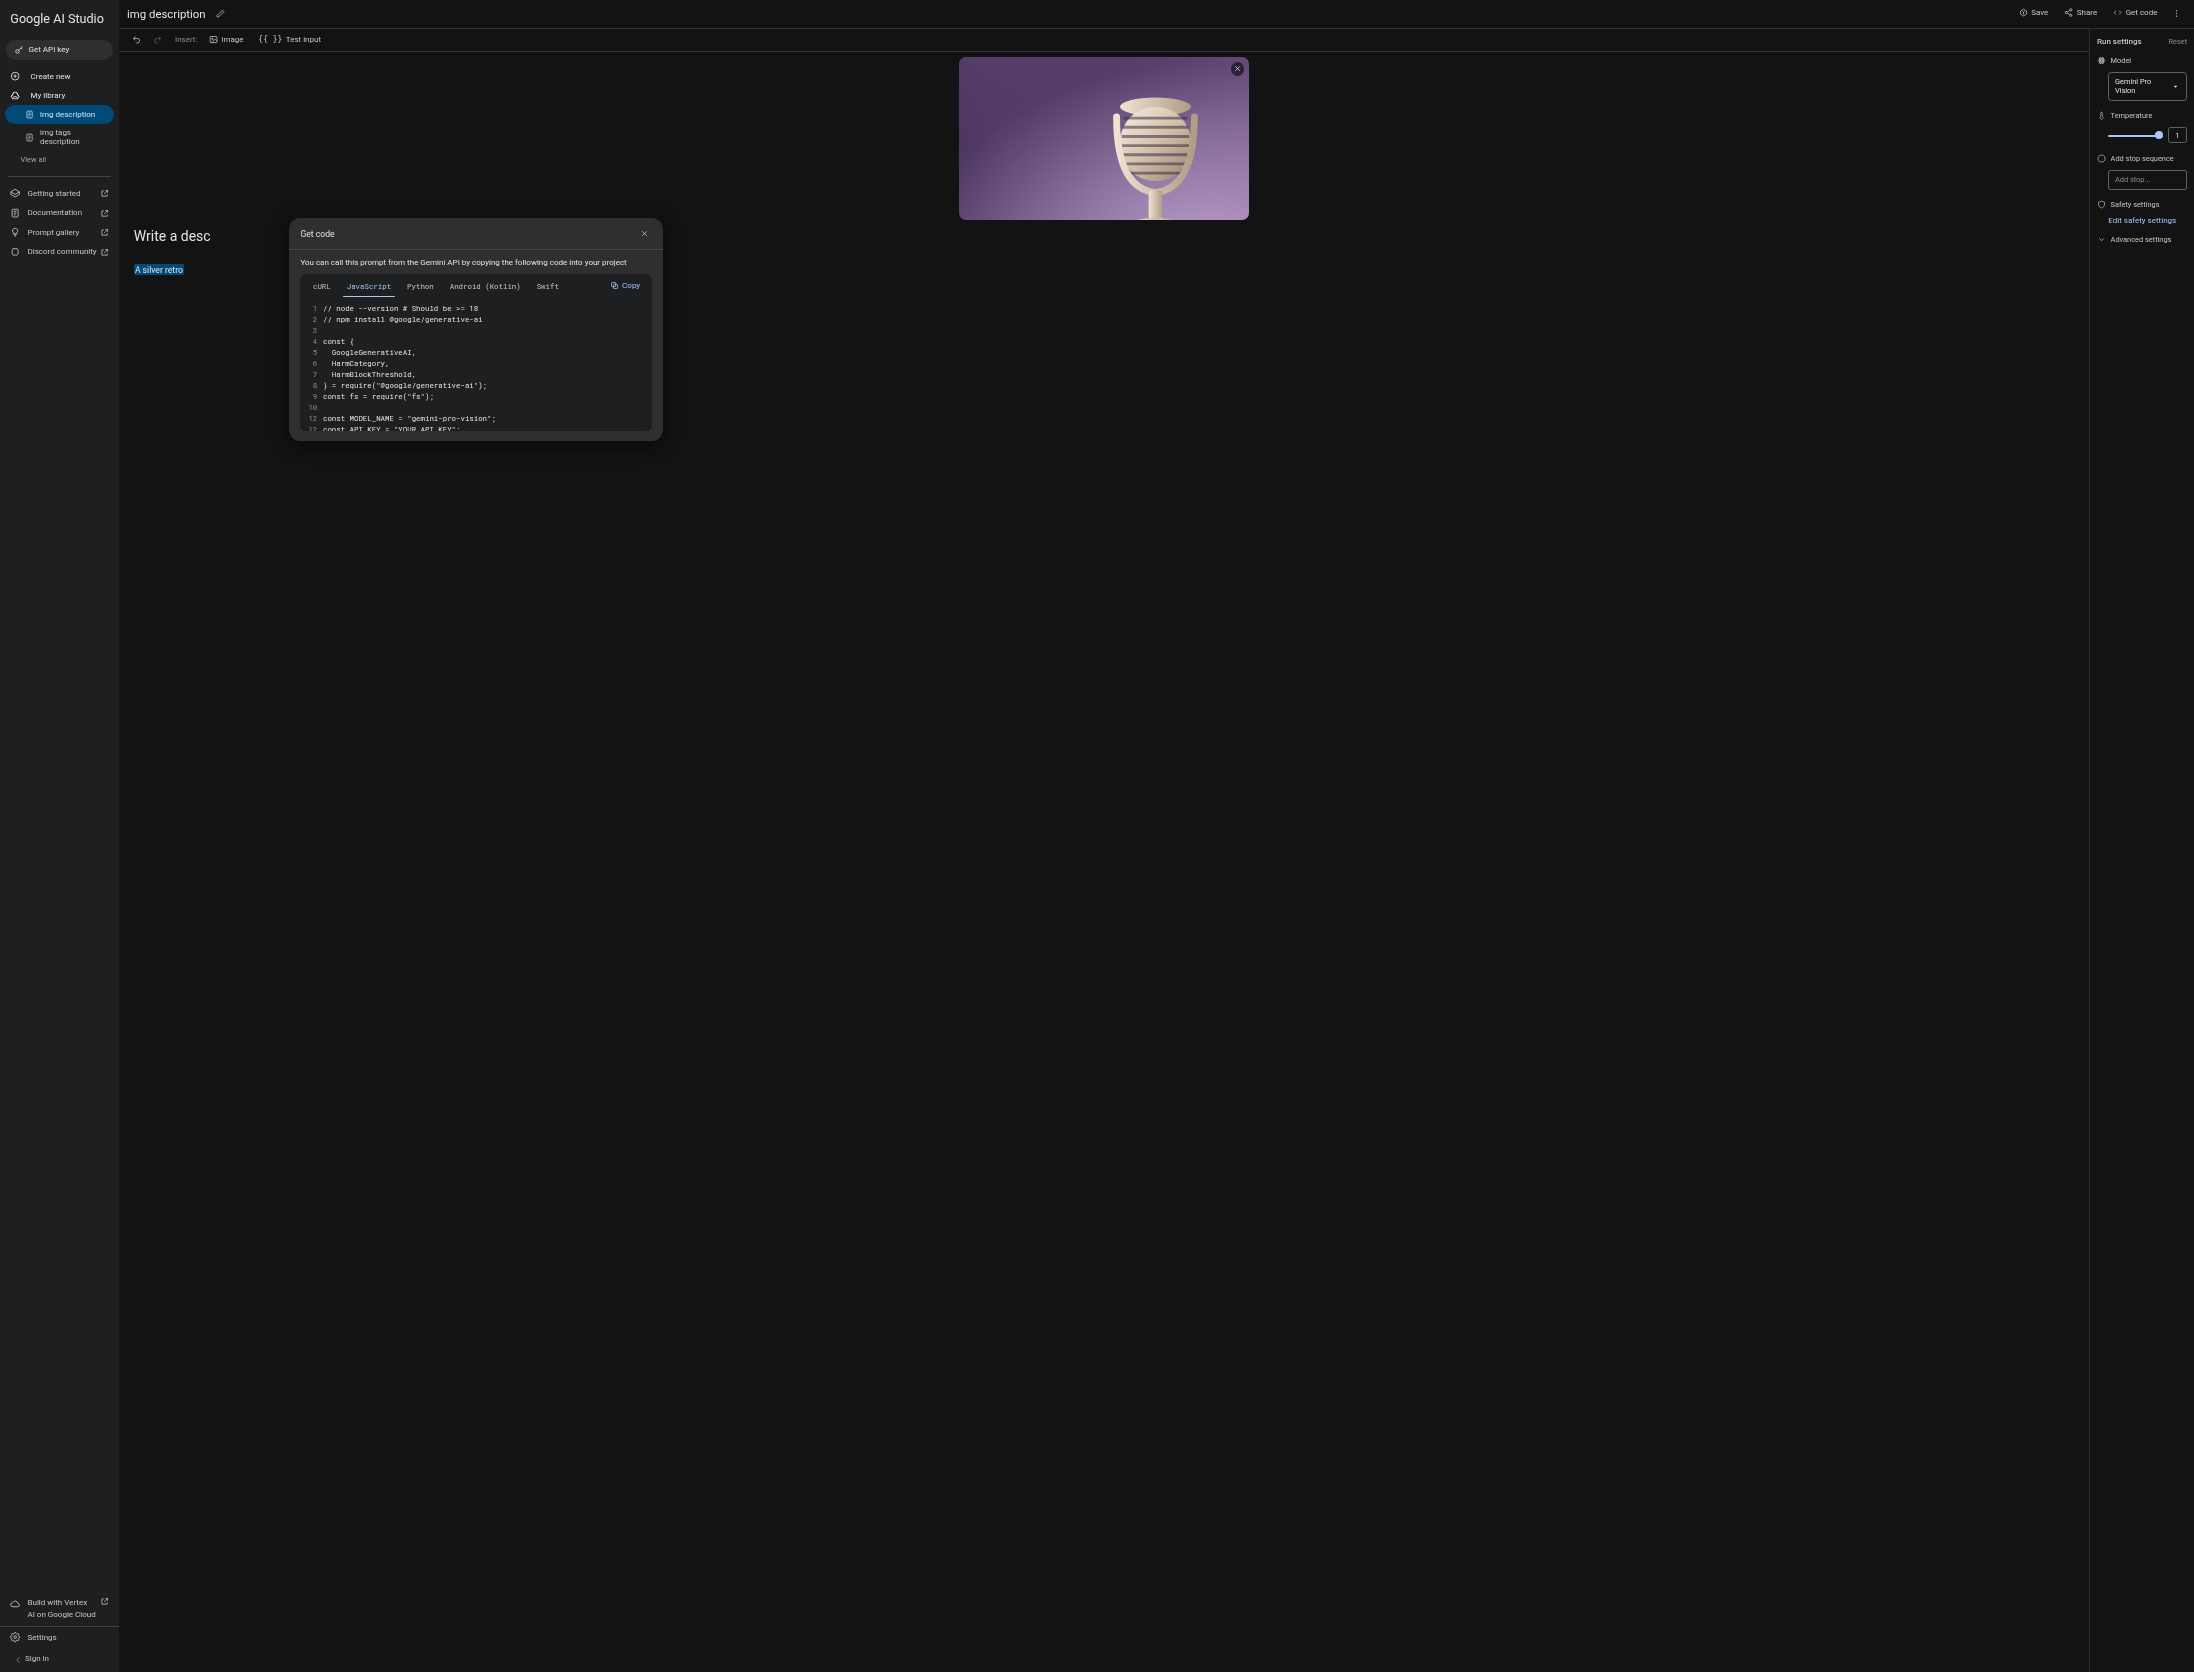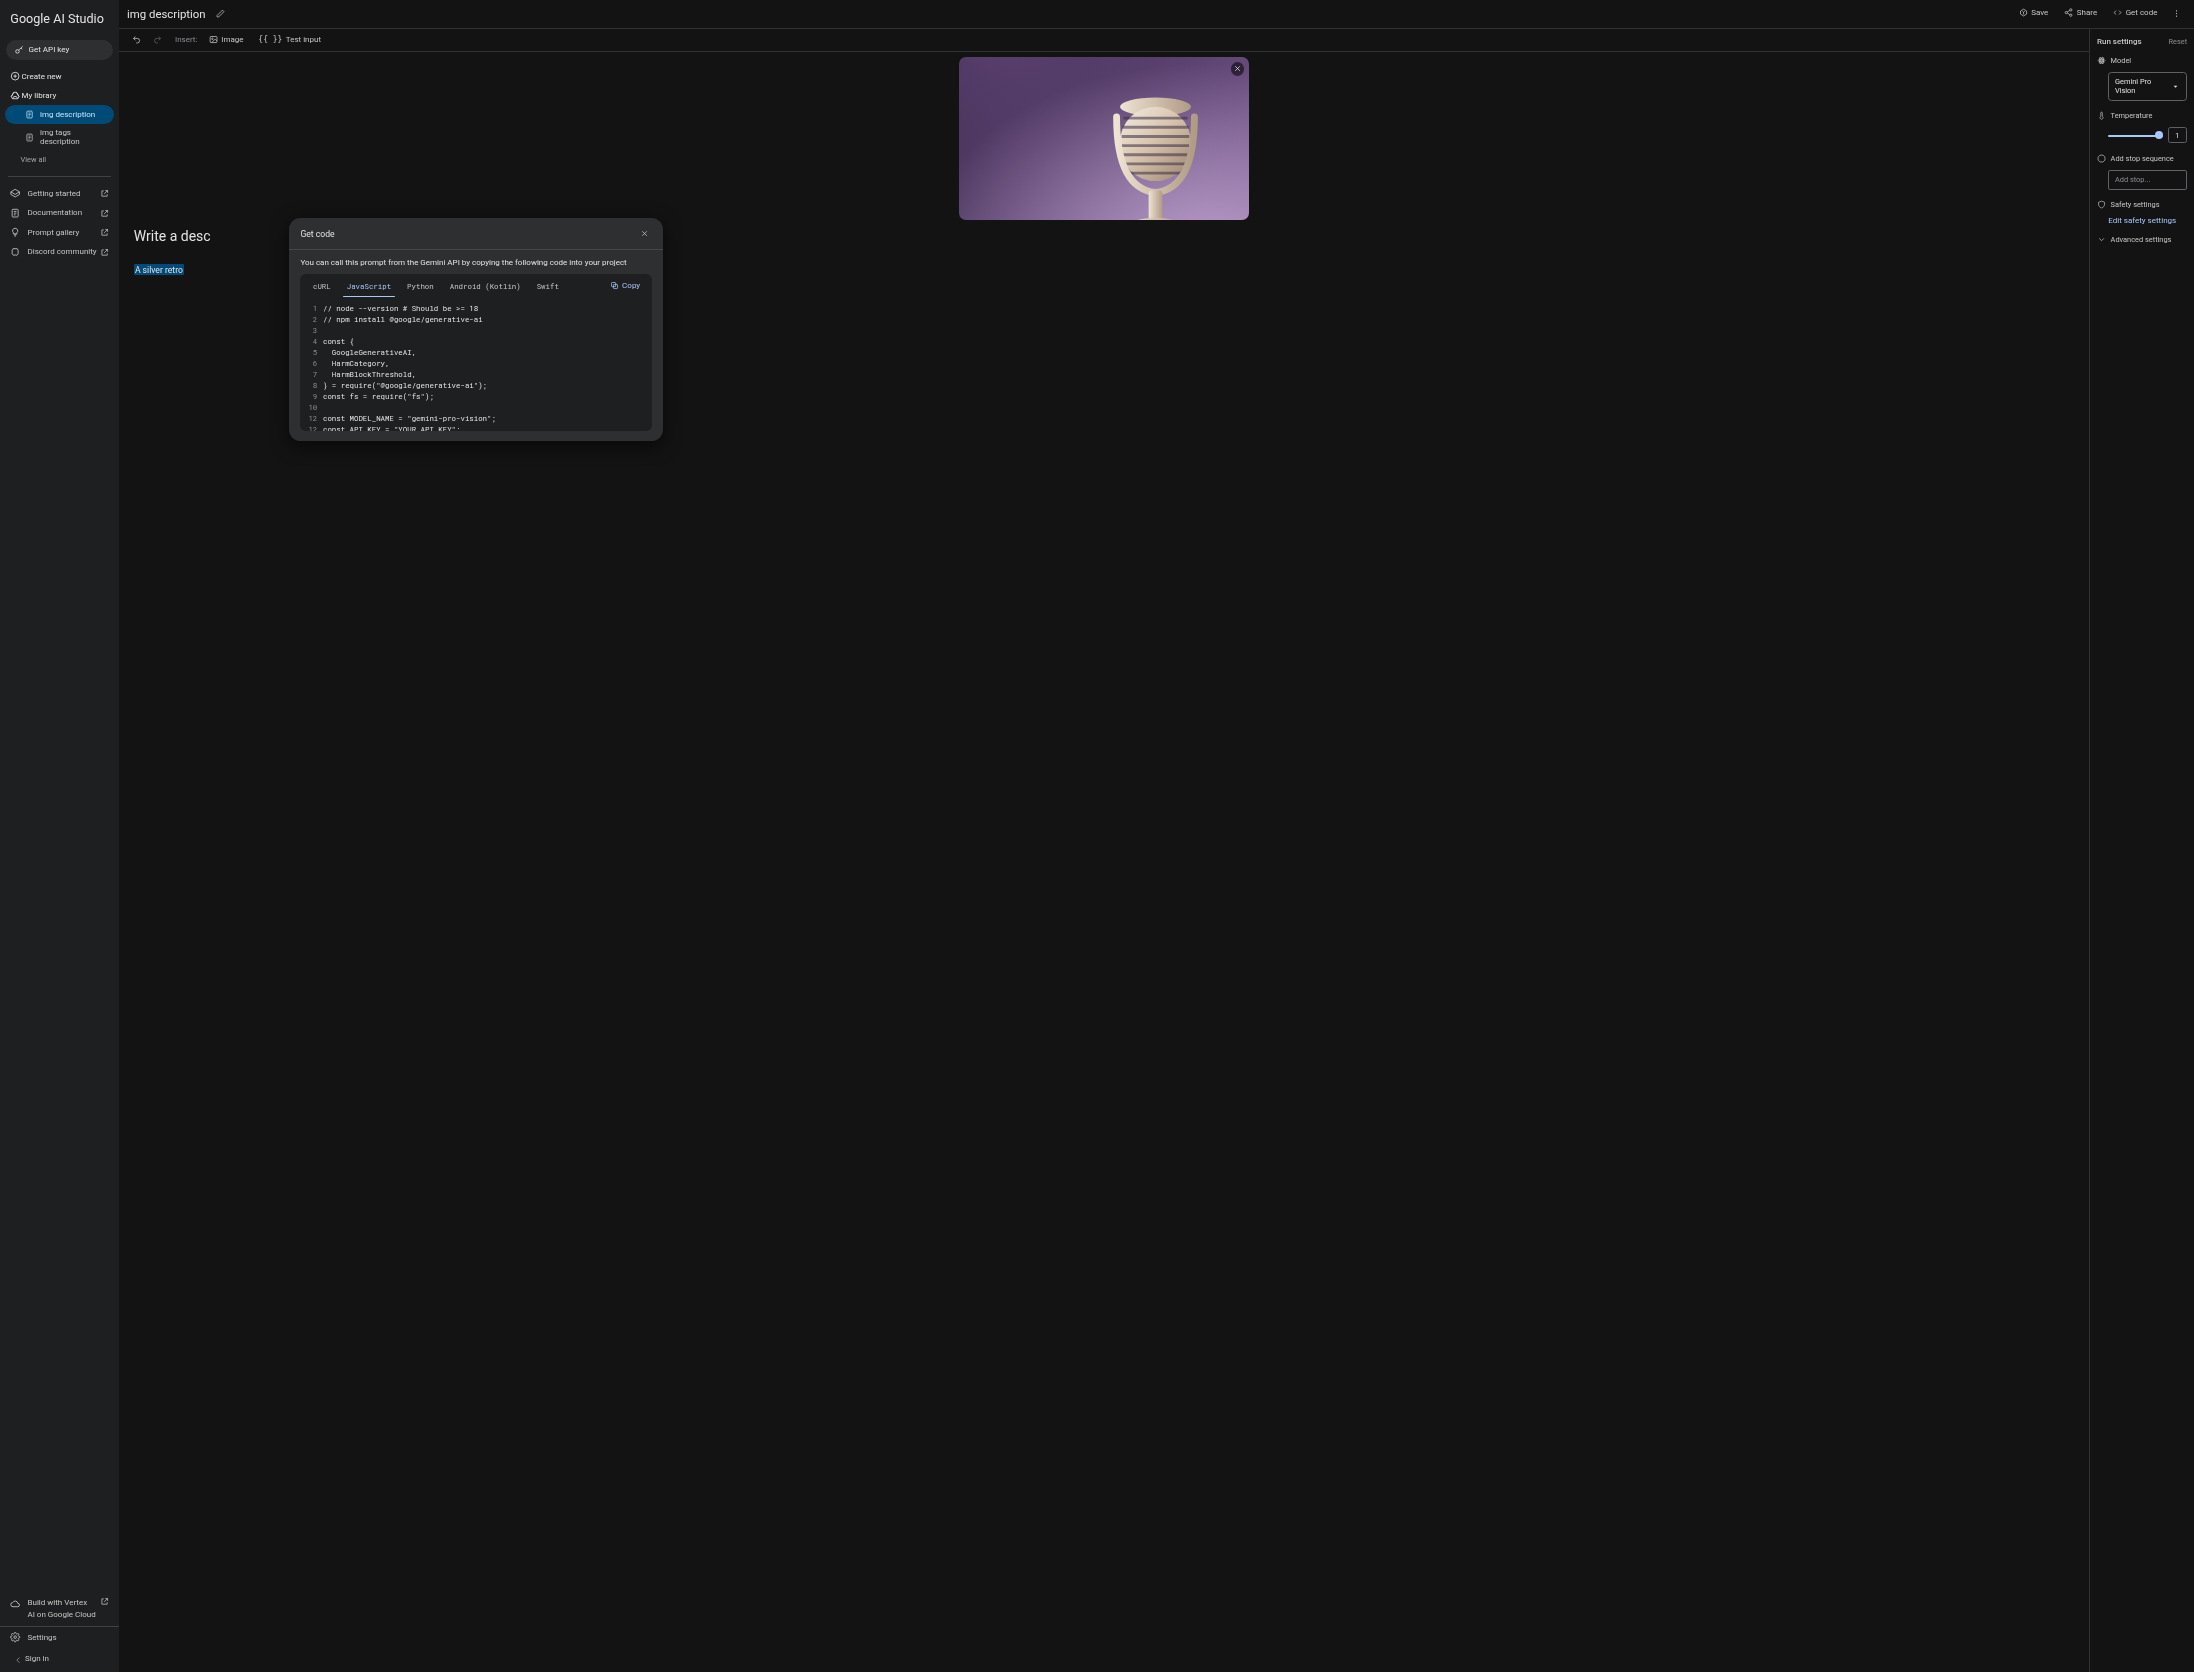--- a/index.html
+++ b/index.html
@@ -14,21 +14,21 @@
   .app { display:flex; width:100%; height:100vh; }
   
   .sidebar { width:119px; min-width:119px; background:#1e1f20; display:flex; flex-direction:column; position:relative; }
   .brand { font-size:12.6px; font-weight:400; color:#e3e3e3; padding:11.4px 10.3px 13.7px; letter-spacing:0; }
   .pill {
     display:inline-flex; align-items:center; gap:4.6px;
     background:#2d2f31; color:#e3e3e3;
     border-radius:11.4px; padding:4.6px 8px; margin:0 5.7px 6.9px; font-size:8px;
     cursor:pointer;
   }
-  .side-item { display:flex; align-items:center; gap:1px; padding:4.6px 10.3px; color:#e3e3e3; cursor:pointer; font-size:8px; }
+  .side-item { display:flex; align-items:center; gap:10px; padding:4.6px 10.3px; color:#e3e3e3; cursor:pointer; font-size:8px; }
   .side-sub { display:flex; align-items:center; gap:5.7px; padding:4.6px 10.3px 4.6px 20.6px; color:#c4c7c5; cursor:pointer; font-size:8px; border-radius:13.7px; margin:0 4.6px; }
   .side-sub.active { background:#004a77; color:#c2e7ff; }
   .view-all { padding:4.6px 10.3px 4.6px 20.6px; color:#a1a4a8; font-size:7.4px; cursor:pointer; }
   .divider { height:0.6px; background:#3f4142; margin:6.9px 8px; }
   .side-link { display:flex; align-items:flex-end; justify-content:space-between; padding:4.6px 10.3px; color:#c4c7c5; cursor:pointer; font-size:8px; }
   .side-link .left { display:flex; align-items:center; gap:6.9px; }
   .spacer { flex:1; }
   .vertex { display:flex; align-items:flex-start; justify-content:space-between; padding:5.7px 10.3px; color:#c4c7c5; font-size:8px; cursor:pointer; }
   .vertex .left { display:flex; align-items:flex-start; gap:6.9px; }
   .vertex .left span { max-width:69px; display:block; line-height:1.4; }

